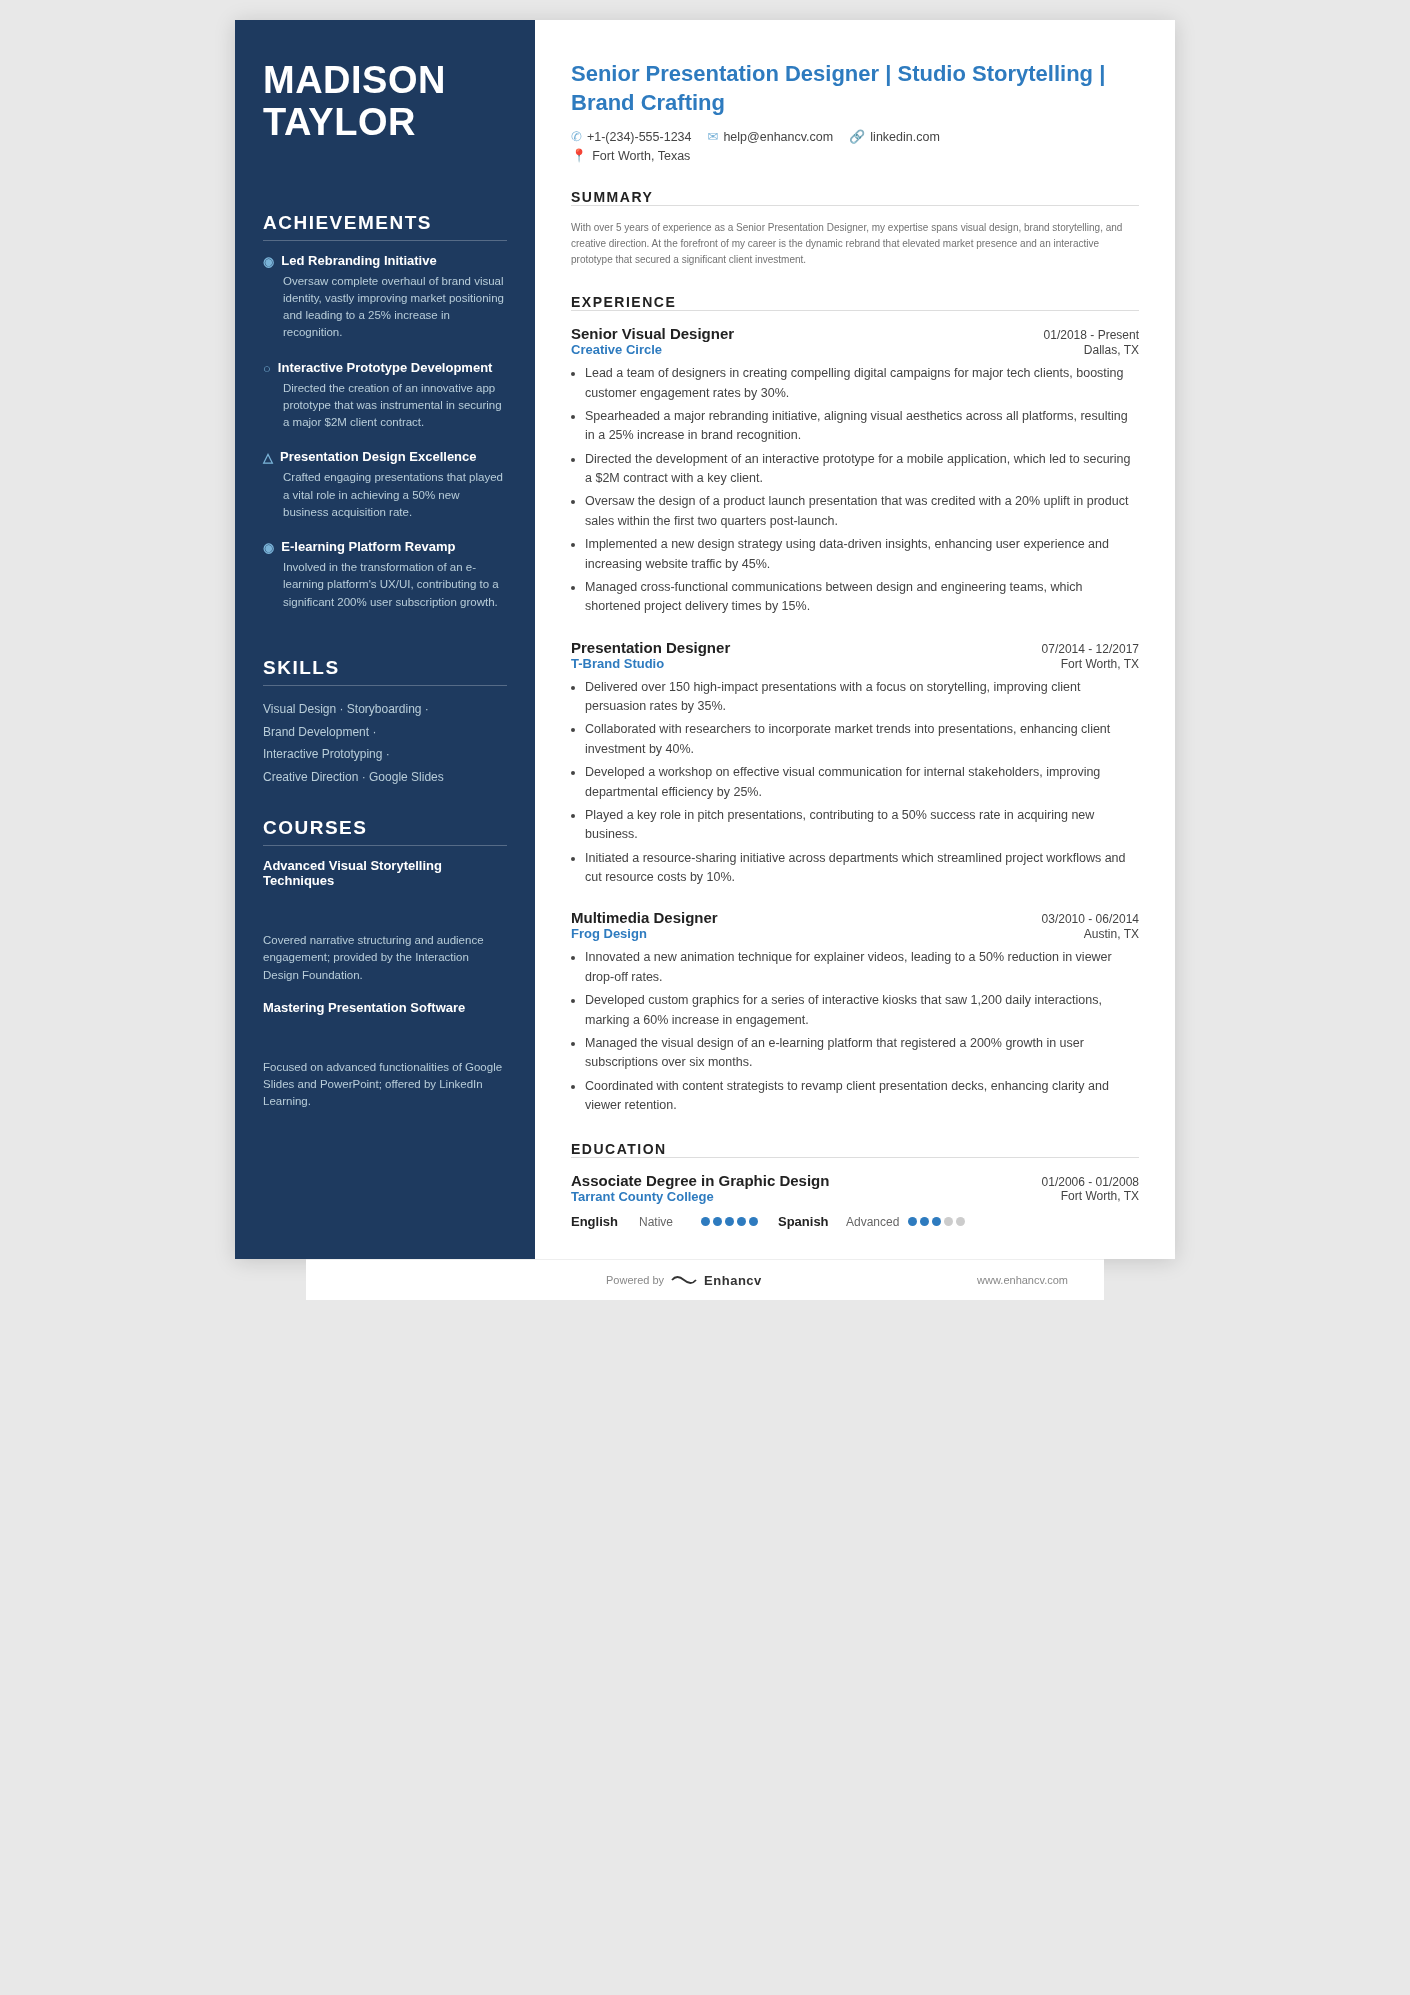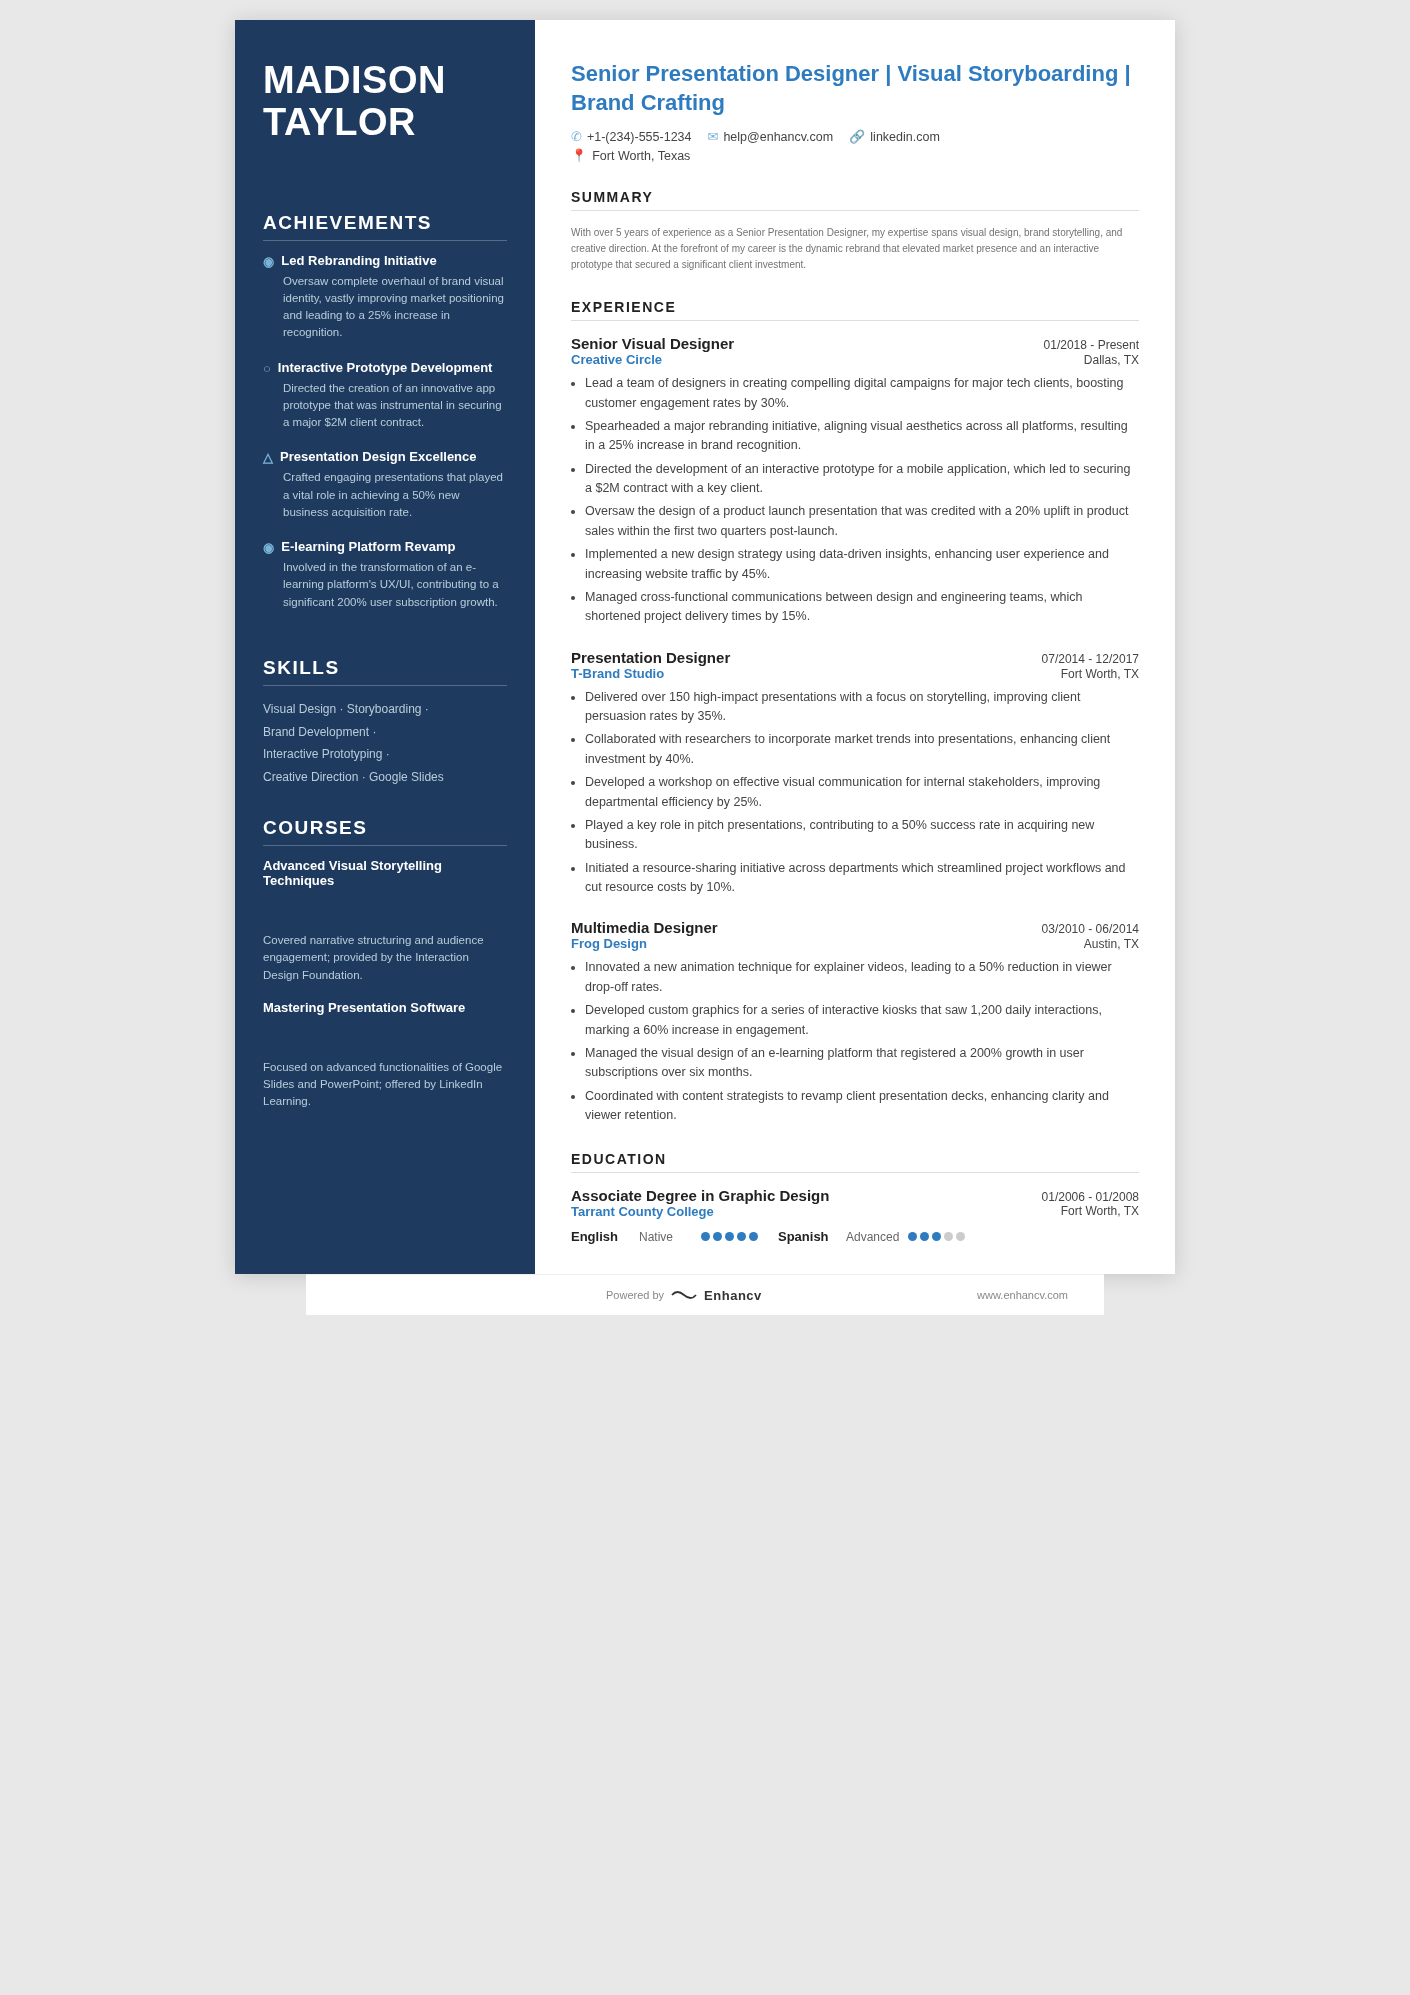--- a/index.html
+++ b/index.html
@@ -130,21 +130,20 @@
       color: #444;
       margin-bottom: 22px;
     }
     .section-title {
       font-size: 14px;
       font-weight: 700;
       letter-spacing: 1.5px;
       text-transform: uppercase;
       color: #222;
       border-bottom: 1.5px solid #ddd;
-      padding-bottom: 5px;
       margin-bottom: 14px;
       margin-top: 26px;
     }
     .section-title:first-of-type { margin-top: 0; }
     .summary-text {
       font-size: 10px;
       color: #737373;
       line-height: 1.6;
     }
     .exp-item { margin-bottom: 22px; }
@@ -309,21 +308,21 @@
         <div class="course-desc">Covered narrative structuring and audience engagement; provided by the Interaction Design Foundation.</div>
       </div>
       <div class="course-item">
         <div class="course-title">Mastering Presentation Software</div>
         <div class="course-desc">Focused on advanced functionalities of Google Slides and PowerPoint; offered by LinkedIn Learning.</div>
       </div>
     </div>
   </div>
 
   <div class="main">
-    <div class="main-title">Senior Presentation Designer | Visual Storyboarding | Brand Crafting</div>
+    <div class="main-title">Senior Presentation Designer | Studio Storytelling | Brand Crafting</div>
 
     <div class="contact-row">
       <div class="contact-item">
         <span class="contact-icon">✆</span>
         <span>+1-(234)-555-1234</span>
       </div>
       <div class="contact-item">
         <span class="contact-icon">✉</span>
         <span>help@enhancv.com</span>
       </div>

